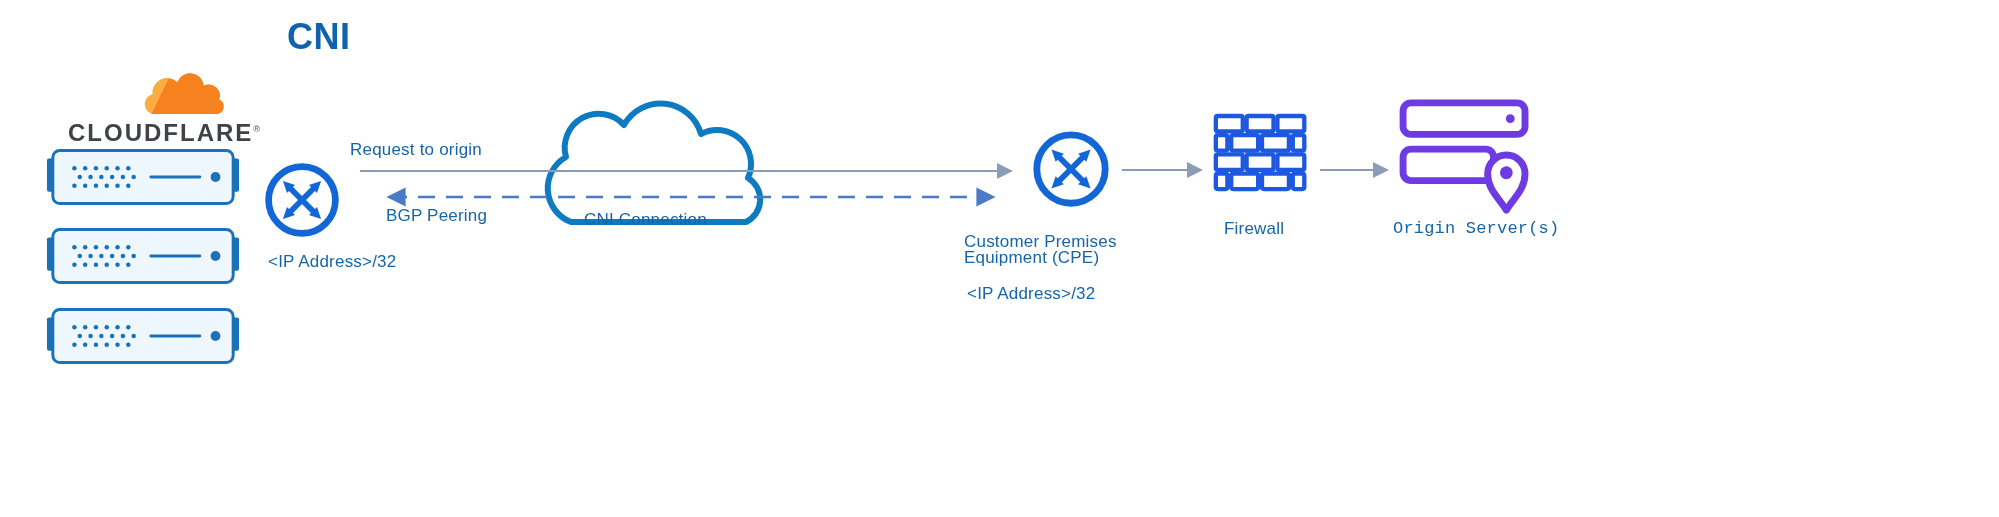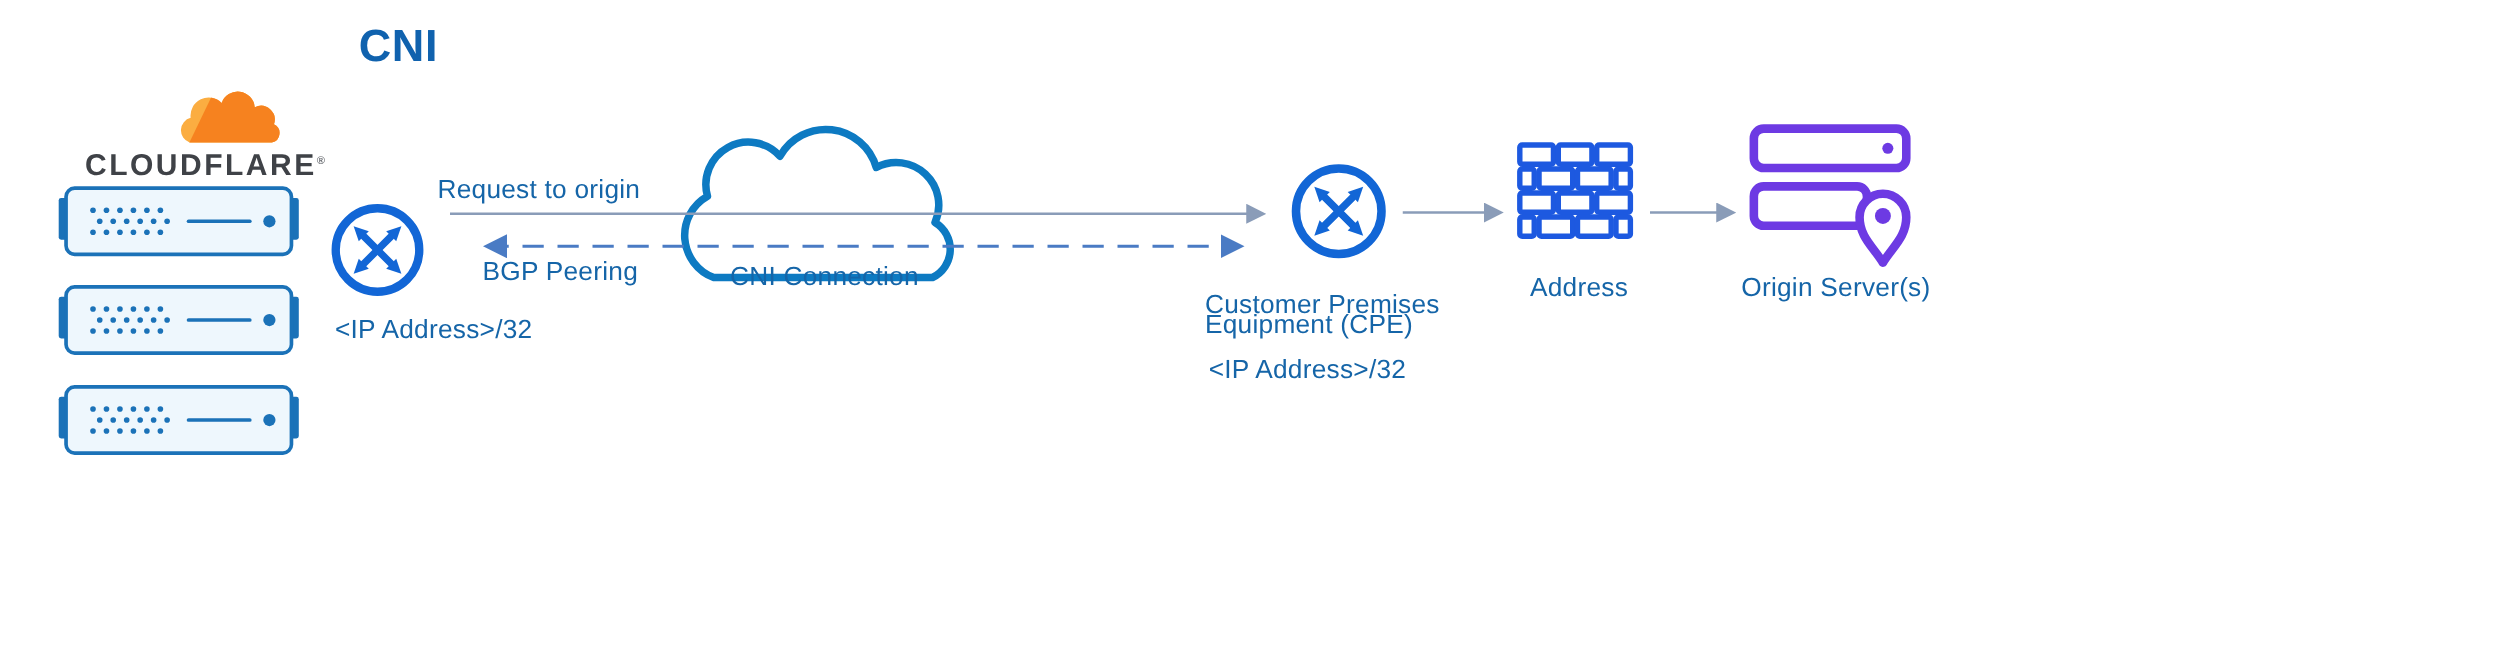--- a/index.html
+++ b/index.html
@@ -2,21 +2,21 @@
 <html><head>
 <meta charset="utf-8">
 <style>
   html,body { margin:0; padding:0; background:#ffffff; }
   .canvas {
     position:relative; width:1788px; height:517px; background:#ffffff;
     font-family:"Liberation Sans", sans-serif; overflow:hidden;
   }
   .abs { position:absolute; }
   .lbl {
-    position:absolute; color:#1565a8; font-size:21px; white-space:nowrap;
+    position:absolute; color:#1565a8; font-size:17px; white-space:nowrap;
     font-weight:400; letter-spacing:0.2px;
   }
   .title {
     position:absolute; left:287px; top:16px; font-size:36px; font-weight:600;
     color:#1062ae; letter-spacing:0.5px;
   }
   .wordmark {
     position:absolute; left:68px; top:119px; font-size:24px; font-weight:700;
     letter-spacing:2px; color:#3f4247; white-space:nowrap;
   }
@@ -226,16 +226,16 @@
     <circle cx="110" cy="76" r="6.5" fill="#6d3ae3"></circle>
   </svg>
 
   <div class="lbl" style="left:268px;top:252px;">&lt;IP Address&gt;/32</div>
   <div class="lbl" style="left:350px;top:140px;">Request to origin</div>
   <div class="lbl" style="left:386px;top:206px;">BGP Peering</div>
   <div class="lbl" style="left:584px;top:210px;text-align:right;">CNI Connection</div>
   <div class="lbl" style="left:964px;top:232px;">Customer Premises</div>
   <div class="lbl" style="left:964px;top:248px;text-align:center;">Equipment (CPE)</div>
   <div class="lbl" style="left:967px;top:284px;">&lt;IP Address&gt;/32</div>
-  <div class="lbl" style="left:1224px;top:219px;">Address</div>
-  <div class="lbl" style="left:1393px;top:219px;">Origin Server(s)</div>
+  <div class="lbl" style="left:1224px;top:219px;">Firewall</div>
+  <div class="lbl" style="left:1393px;top:219px;font-family:Liberation Mono, monospace;">Origin Server(s)</div>
 
 </div>
 
 </body></html>

